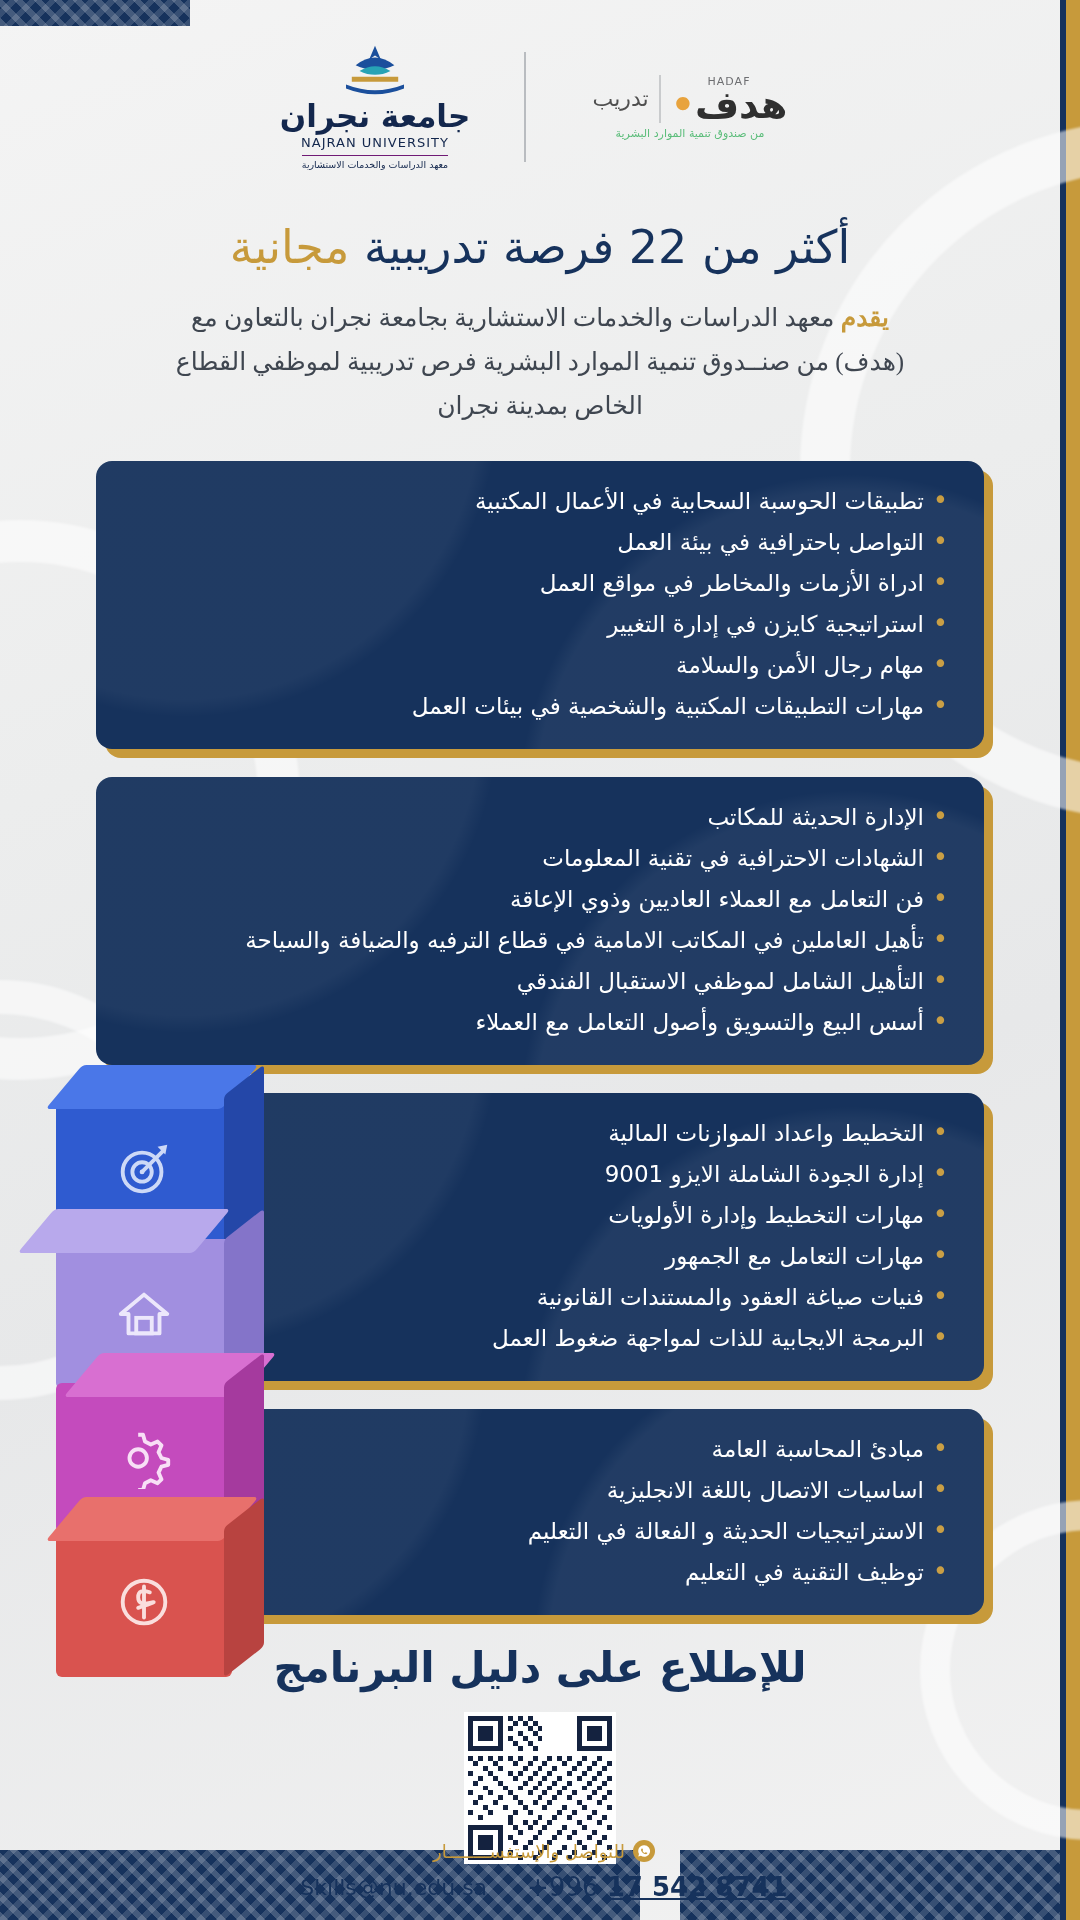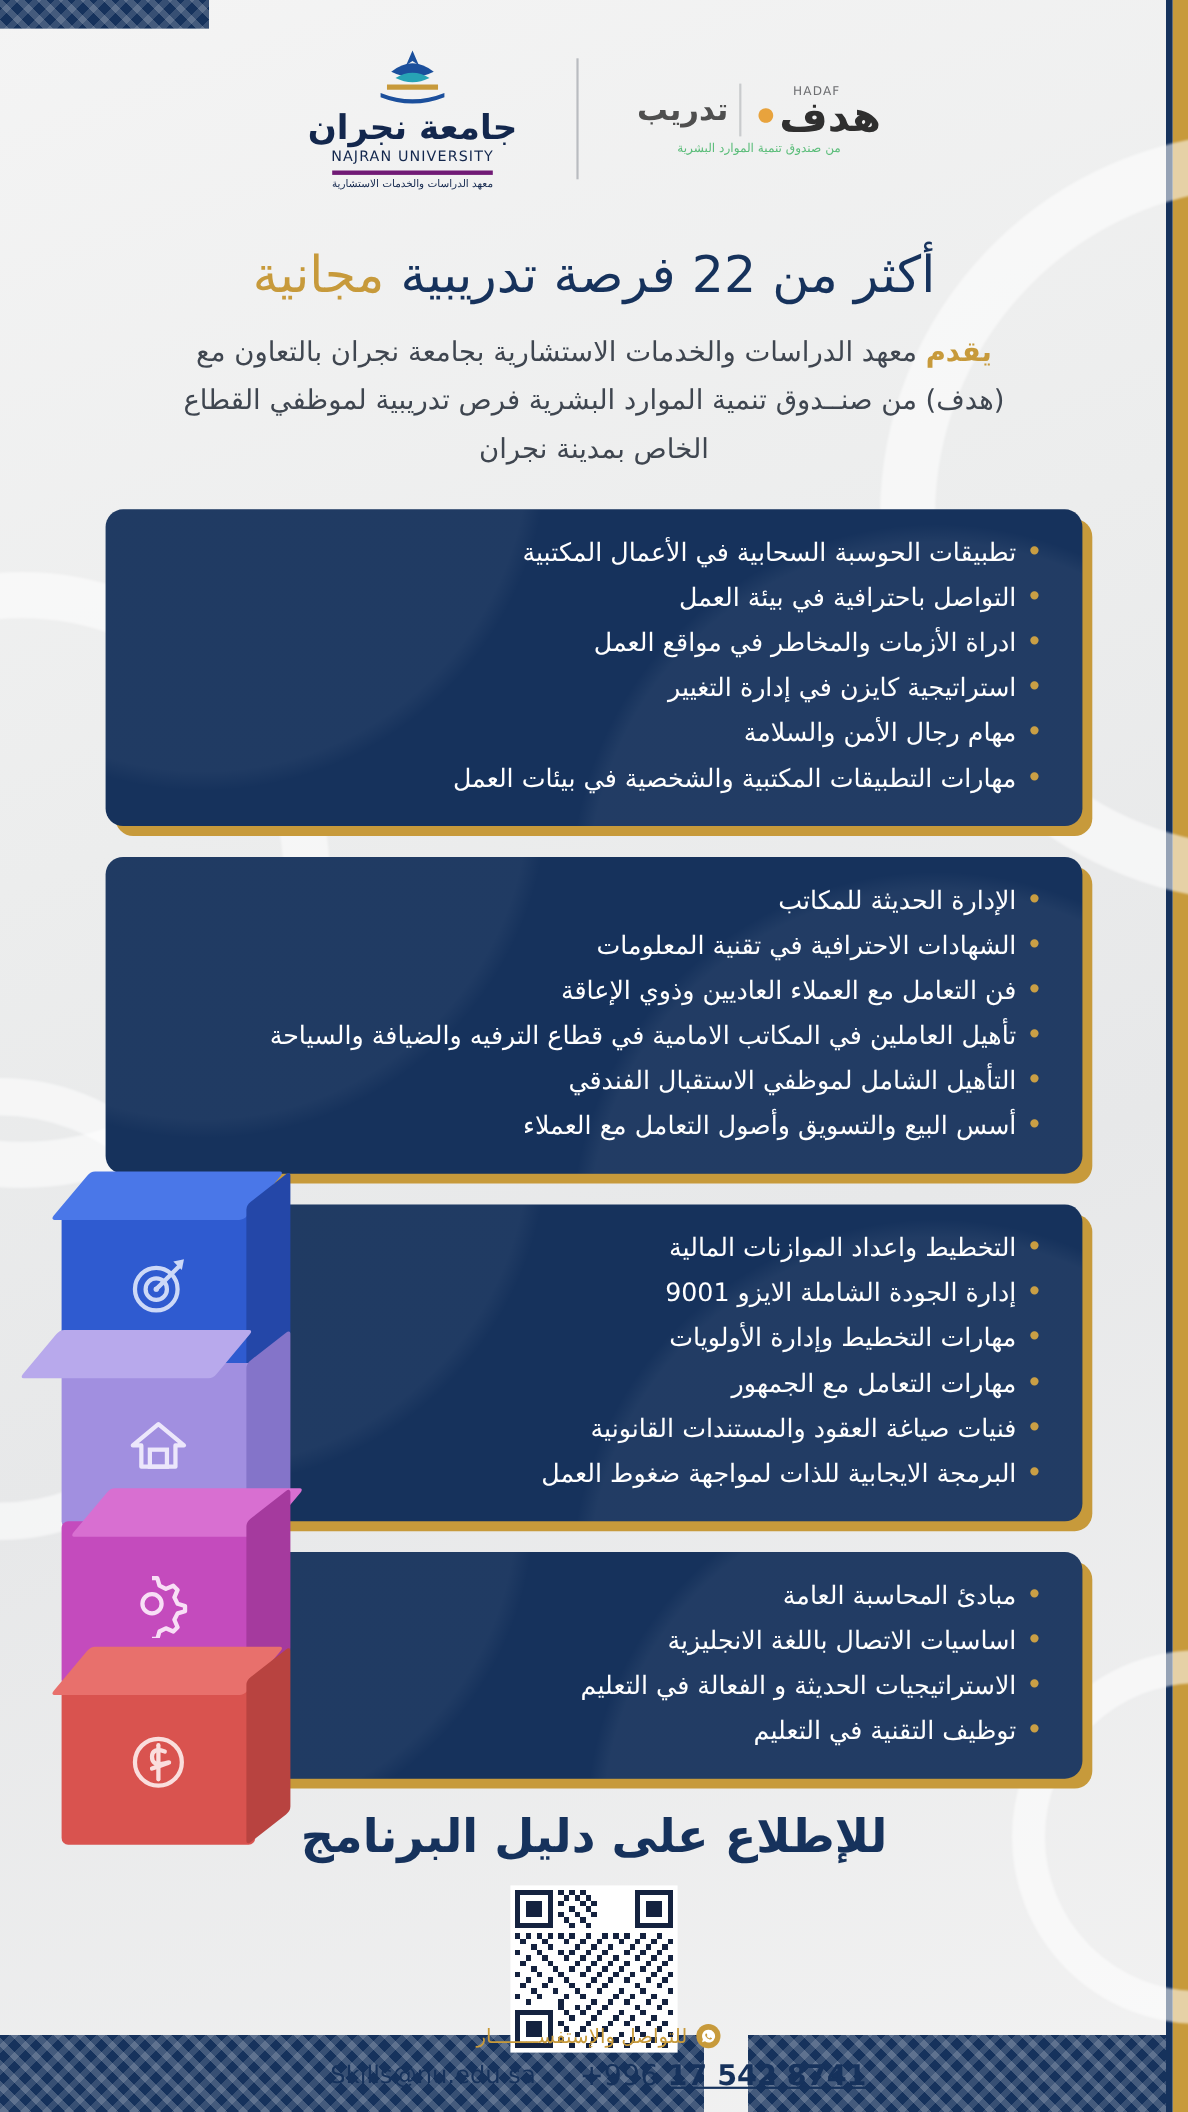--- a/index.html
+++ b/index.html
@@ -53,44 +53,44 @@
   .nu-logo { text-align: center; width: 230px; }
   .nu-mark { height: 60px; position: relative; }
   .nu-mark svg { display: block; margin: 0 auto; }
   .nu-ar {
     font-size: 31px; font-weight: bold; color: #13274d; letter-spacing: -1px;
     margin-top: -4px;
   }
   .nu-en { font-size: 13px; color: #13274d; letter-spacing: 1px; margin-top: 1px; }
   .nu-sub {
     font-size: 9.5px; color: #13274d; margin-top: 5px;
-    border-top: 4px solid #701a75; padding-top: 3px; display: inline-block;
+    border-top: 1px solid #701a75; padding-top: 3px; display: inline-block;
   }
 
   .hadaf-logo { text-align: center; width: 260px; }
   .hadaf-top { display: flex; align-items: center; justify-content: center; gap: 10px; }
   .hadaf-en { font-size: 11px; color: #6d6e71; letter-spacing: 1px; }
   .hadaf-word { font-size: 38px; font-weight: bold; color: #2f2f2f; line-height: .9; }
   .hadaf-word .dot { color: #e8a33d; }
   .hadaf-bar { width: 2px; height: 48px; background: #c9cbcd; }
-  .hadaf-tadrib { font-size: 28px; font-weight: bold; color: #4f4f4f; }
+  .hadaf-tadrib { font-size: 22px; font-weight: normal; color: #4f4f4f; }
   .hadaf-sub { font-size: 11px; color: #5bbd7a; margin-top: 4px; }
 
   
   .title {
     position: relative; z-index: 5;
     text-align: center; font-size: 46px; font-weight: normal;
     color: #16325c; margin-top: 48px; letter-spacing: -.5px;
   }
   .title .gold { color: #c79a3b; }
 
   .intro {
     position: relative; z-index: 5;
     text-align: center; font-size: 25px; line-height: 1.75;
-    color: #3f4650; margin: 22px auto 0; width: 760px;
+    color: #3f4650; margin: 22px auto 0; width: 760px; font-family: Liberation Serif, serif;
   }
   .intro .gold { color: #c79a3b; font-weight: bold; }
 
   
   .cards { position: relative; z-index: 5; margin-top: 34px; }
   .card {
     position: relative;
     margin: 0 auto 28px;
     width: 888px;
     background: #16325c;

